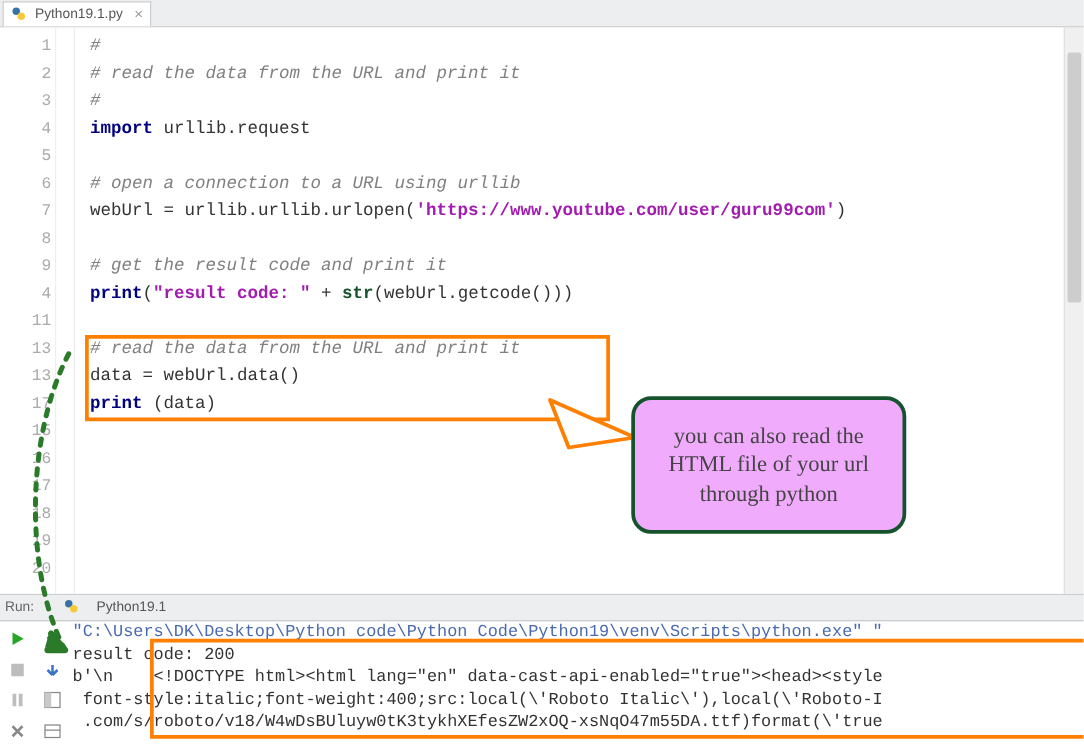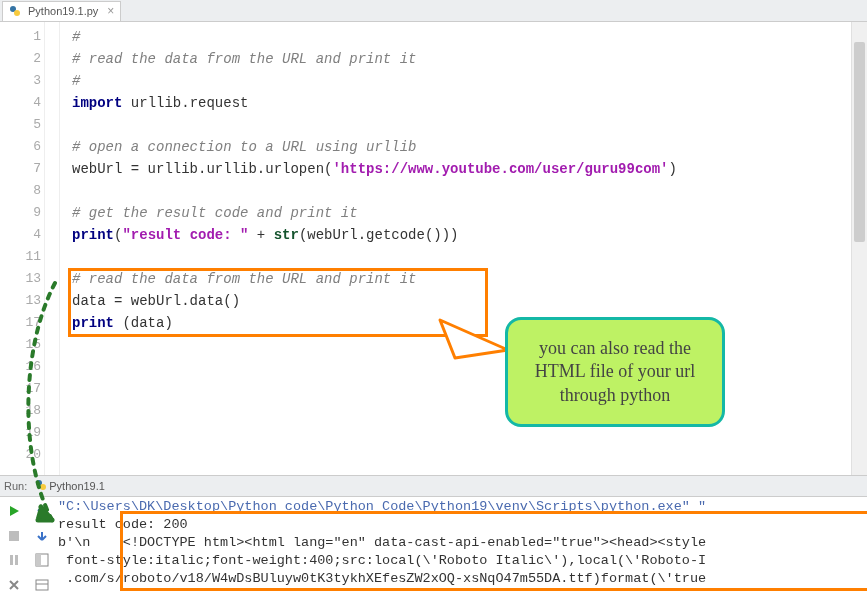--- a/index.html
+++ b/index.html
@@ -91,23 +91,23 @@
   .highlight-box {
     position: absolute;
     border: 3px solid #ff7f00;
     pointer-events: none;
   }
   .hb1 { left: 68px; top: 268px; width: 420px; height: 69px; }
   .callout {
     position: absolute;
     left: 505px; top: 317px;
     width: 220px; height: 110px;
-    border: 3px solid #14b8a6;
+    border: 3px solid #14532d;
     border-radius: 16px;
-    background: #bef264;
+    background: #f0abfc;
     padding: 8px 10px;
     font-family: "Comic Sans MS", cursive;
     font-size: 18px;
     color: #444;
     display: flex;
     align-items: center;
     justify-content: center;
     text-align: center;
     line-height: 1.3;
   }
@@ -120,22 +120,22 @@
   .run-header {
     height: 21px;
     background: #eceef0;
     border-bottom: 1px solid #ccc;
     display: flex;
     align-items: center;
     font-size: 11px;
     color: #555;
     padding-left: 4px;
   }
-  .run-header .lbl { color: #666; margin-right: 8px; }
-  .run-header .dd { display: flex; align-items: center; gap: 2px; margin-right: 10px; }
+  .run-header .lbl { color: #666; margin-right: 24px; }
+  .run-header .dd { display: flex; align-items: center; gap: 14px; margin-right: 10px; }
   .console-pane {
     display: flex;
     height: 100px;
   }
   .console-toolbar {
     width: 56px;
     display: flex;
     flex-wrap: wrap;
     padding-top: 2px;
   }

